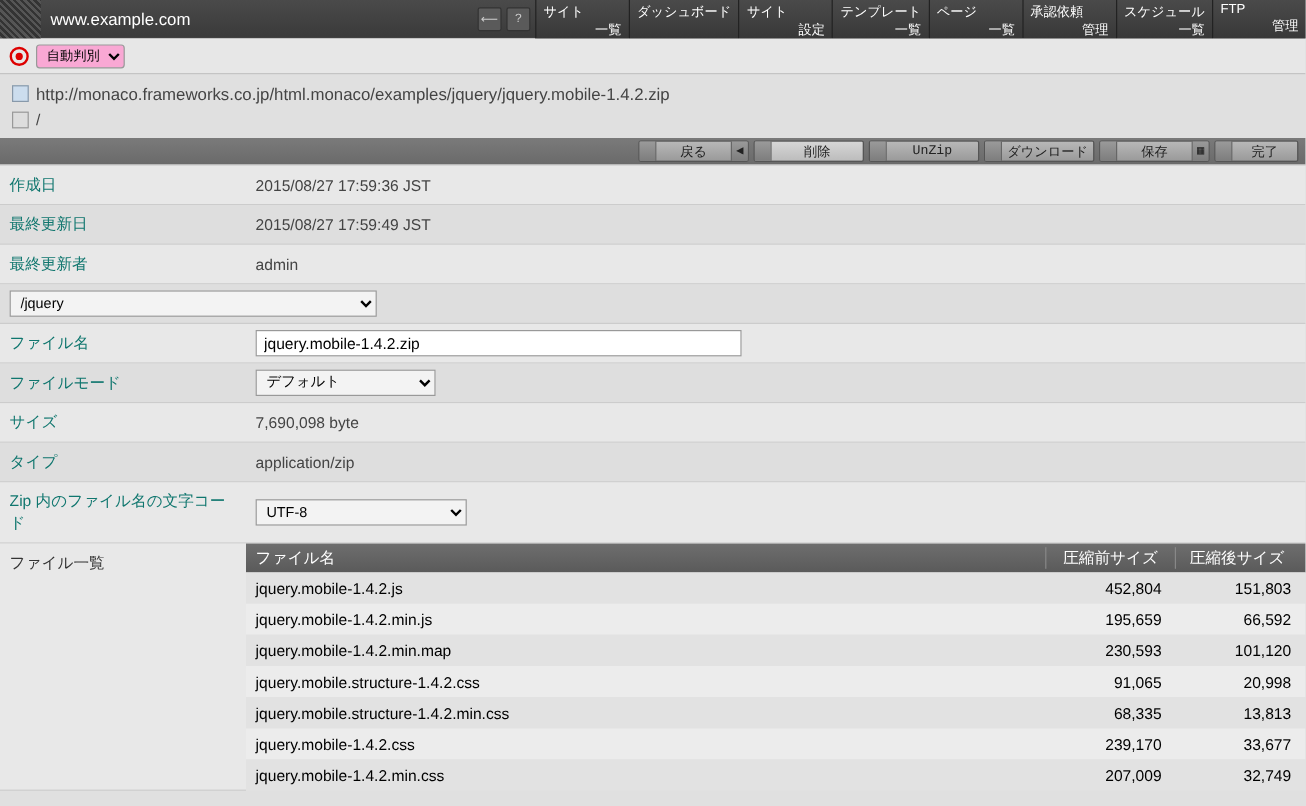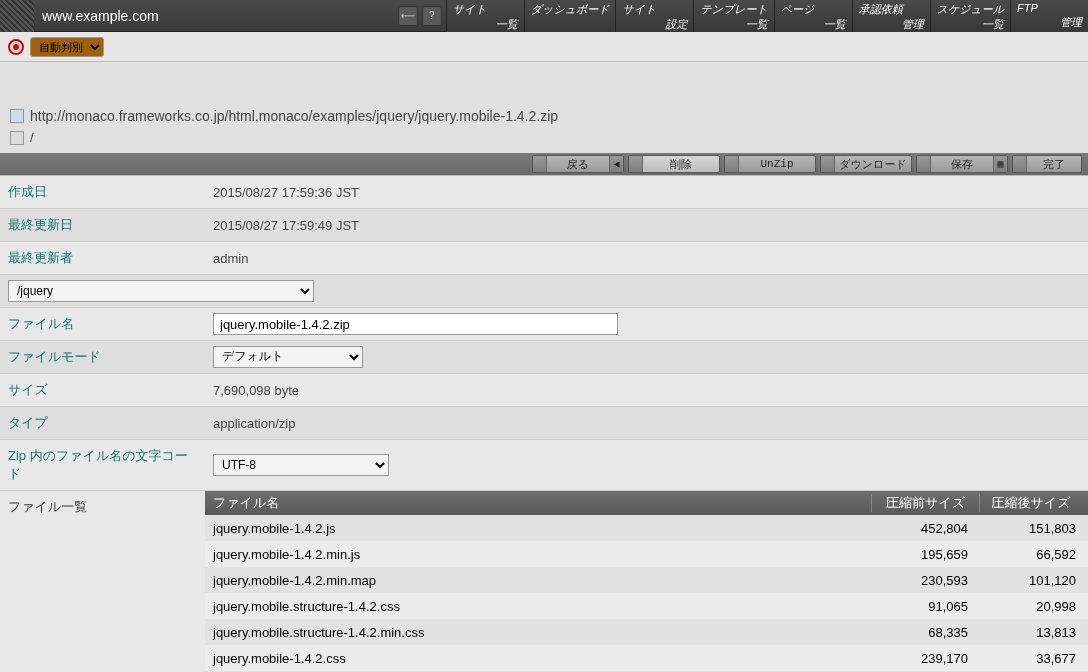--- a/index.html
+++ b/index.html
@@ -5,30 +5,30 @@
   * { box-sizing: border-box; margin: 0; padding: 0; }
   html, body { width: 1088px; height: 672px; overflow: hidden; font-family: "Hiragino Kaku Gothic Pro","Meiryo",Arial,sans-serif; font-size: 12px; color: #333; background:#e0e0e0;}
   
   .topbar { height:32px; background: linear-gradient(#4a4a4a,#3a3a3a); display:flex; align-items:center; border-bottom:1px solid #222;}
   .logo { width:34px; height:32px; background:repeating-linear-gradient(45deg,#555,#555 2px,#333 2px,#333 4px); }
   .domain { color:#fff; font-size:14px; margin-left:8px; flex:0 0 230px;}
   .headspacer{flex:1;}
   .headicons{display:flex;gap:4px;margin-right:4px;}
   .hi{width:20px;height:20px;background:#5a5a5a;border:1px solid #333;border-radius:2px;color:#ccc;display:flex;align-items:center;justify-content:center;font-size:10px;}
   .topmenu{display:flex;height:32px;}
-  .tm{border-left:1px solid #222;background:linear-gradient(#4a4a4a,#383838);color:#fff;font-size:11px;padding:2px 6px 0 6px;min-width:78px;display:flex;flex-direction:column;justify-content:space-between;font-style:italic;}
+  .tm{border-left:1px solid #222;background:linear-gradient(#4a4a4a,#383838);color:#fff;font-size:11px;padding:2px 6px 0 6px;min-width:78px;display:flex;flex-direction:column;}
   .tm .t1{font-size:11px;}
   .tm .t2{font-size:11px;text-align:right;padding-bottom:2px;}
   
   .bar2{height:30px;background:#e7e7e7;border-bottom:1px solid #bbb;display:flex;align-items:center;padding:0 8px;gap:6px;}
   .rec{width:16px;height:16px;border:2px solid #d00;border-radius:50%;position:relative;}
   .rec::after{content:"";position:absolute;inset:3px;background:#d00;border-radius:50%;}
-  .sel-global{height:20px;font-size:11px;background:#a16207;border:1px solid #999;border-radius:3px;padding:0 4px;}
-  
-  .urlrow{padding:8px 10px 2px 10px;display:flex;align-items:center;gap:6px;background:#e0e0e0;margin-top:38px;}
+  .sel-global{height:20px;font-size:11px;background:#f9a8d4;border:1px solid #999;border-radius:3px;padding:0 4px;}
+  
+  .urlrow{padding:8px 10px 2px 10px;display:flex;align-items:center;gap:6px;background:#e0e0e0;}
   .ico-page{width:14px;height:14px;background:#cde;border:1px solid #89a;}
   .url{font-size:14px;color:#444;}
   .bcrow{padding:4px 10px 8px 10px;display:flex;align-items:center;gap:6px;}
   .ico-print{width:14px;height:14px;background:#ddd;border:1px solid #999;}
   .bc{font-size:13px;color:#444;}
   
   .actrow{background:linear-gradient(#7a7a7a,#6a6a6a);height:22px;display:flex;justify-content:flex-end;align-items:center;padding:0 6px;gap:4px;}
   .btn{height:18px;background:linear-gradient(#b8b8b8,#9a9a9a);border:1px solid #555;border-radius:2px;color:#222;font-size:11px;display:flex;align-items:center;min-width:92px;position:relative;font-family:Liberation Mono, monospace;}
   .btn .ind{width:14px;height:100%;background:linear-gradient(#9a9a9a,#7d7d7d);border-right:1px solid #666;}
   .btn .lbl{flex:1;text-align:center;padding:0 4px;}

